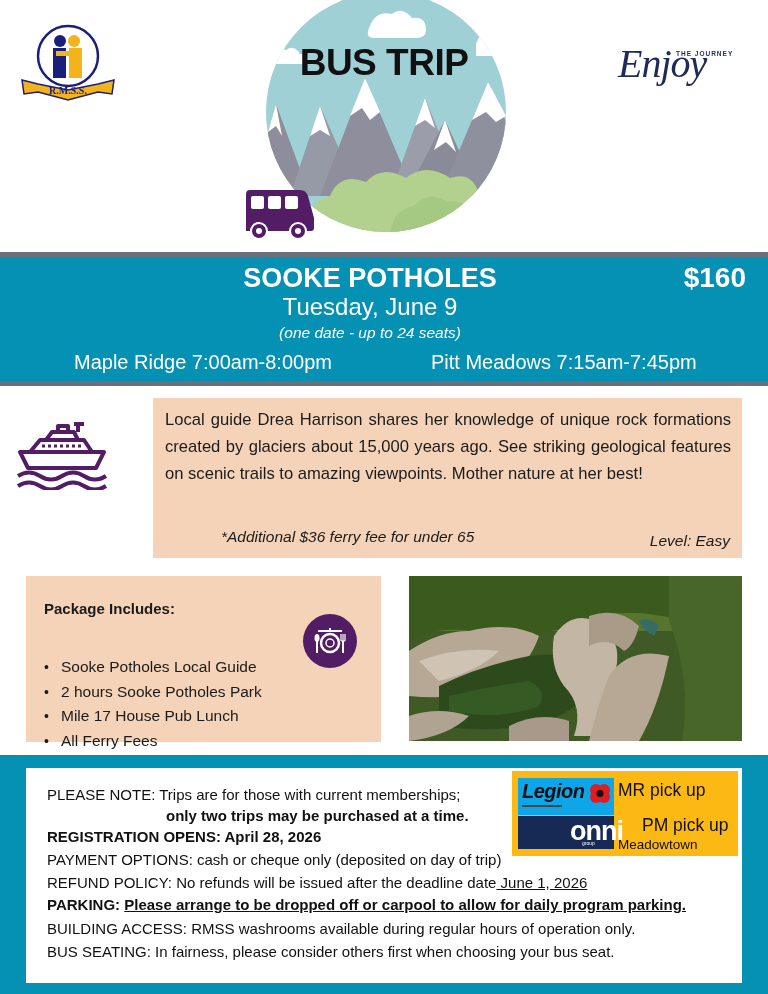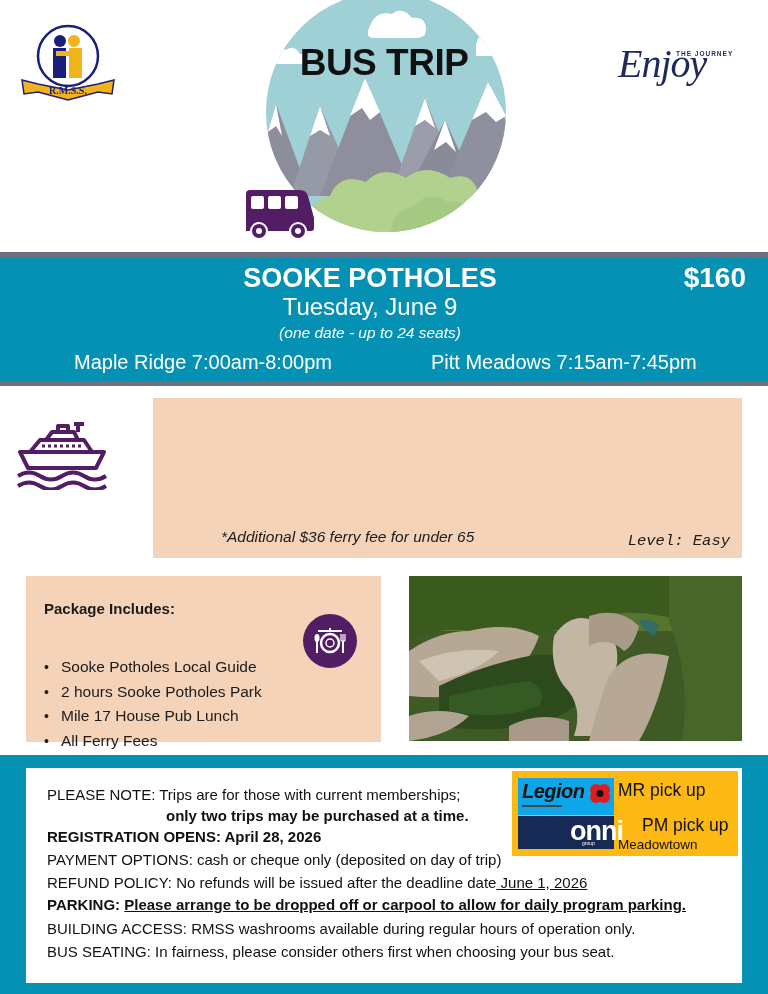--- a/index.html
+++ b/index.html
@@ -23,21 +23,21 @@
   .trip-date { position: absolute; left: 0; top: 36px; width: 740px; text-align: center; font-size: 24px; }
   .trip-seats { position: absolute; left: 0; top: 67px; width: 740px; text-align: center; font-size: 15.5px; font-style: italic; }
   .pickup-mr { position: absolute; left: 74px; top: 94px; font-size: 20px; }
   .pickup-pm { position: absolute; left: 431px; top: 94px; font-size: 20px; }
 
   
   .ship-icon { position: absolute; left: 16px; top: 418px; width: 92px; height: 72px; }
   .desc-box { position: absolute; left: 153px; top: 398px; width: 589px; height: 160px; background: #f4d3b8; }
   .desc-text { position: absolute; left: 12px; top: 8px; width: 566px; font-size: 16.6px; line-height: 27px; text-align: justify; color: #1b1b1b; }
   .ferry-note { position: absolute; left: 68px; top: 130px; font-size: 15.5px; font-style: italic; color: #1b1b1b; }
-  .level { position: absolute; right: 12px; top: 134px; font-size: 15.5px; font-style: italic; color: #1b1b1b; font-family: Liberation Mono, monospace; }
+  .level { position: absolute; right: 12px; top: 134px; font-size: 15.5px; font-style: italic; color: #1b1b1b; }
 
   
   .pkg-box { position: absolute; left: 26px; top: 576px; width: 355px; height: 166px; background: #f4d3b8; }
   .pkg-title { position: absolute; left: 18px; top: 24px; font-weight: bold; font-size: 15px; color: #1b1b1b; }
   .pkg-list { position: absolute; left: 18px; top: 50px; list-style: none; margin-top: 29px; }
   .pkg-list li { font-size: 15.5px; line-height: 24.6px; color: #1b1b1b; white-space: nowrap; }
   .pkg-list li .bullet { display: inline-block; width: 17px; font-size: 14px; }
   .dining-icon { position: absolute; left: 277px; top: 38px; width: 54px; height: 54px; border-radius: 50%; background: #531d66; }
 
   .photo { position: absolute; left: 409px; top: 576px; width: 333px; height: 165px; overflow: hidden; }
@@ -141,20 +141,21 @@
     <path d="M30 22 l6-8 h22 l4 8"></path>
     <path d="M42 14 v-6 h10 v6"></path>
     <path d="M62 14 v-8 M58 6 h10"></path>
     <path d="M26 28 h40" stroke-dasharray="3 3" stroke-width="3"></path>
     <path d="M2 58 q11-7 22 0 t22 0 t22 0 t22 0"></path>
     <path d="M2 68 q11-7 22 0 t22 0 t22 0 t22 0"></path>
   </svg>
 </div>
 
 <div class="desc-box">
+  <div class="desc-text">Local guide Drea Harrison shares her knowledge of unique rock formations created by glaciers about 15,000 years ago. See striking geological features on scenic trails to amazing viewpoints. Mother nature at her best!</div>
   <div class="ferry-note">*Additional $36 ferry fee for under 65</div>
   <div class="level">Level:  Easy</div>
 </div>
 
 <div class="pkg-box">
   <div class="pkg-title">Package Includes:</div>
   <ul class="pkg-list">
     <li><span class="bullet">•</span><span>Sooke Potholes Local Guide</span></li>
     <li><span class="bullet">•</span><span>2 hours Sooke Potholes Park</span></li>
     <li><span class="bullet">•</span><span>Mile 17 House Pub Lunch</span></li>

